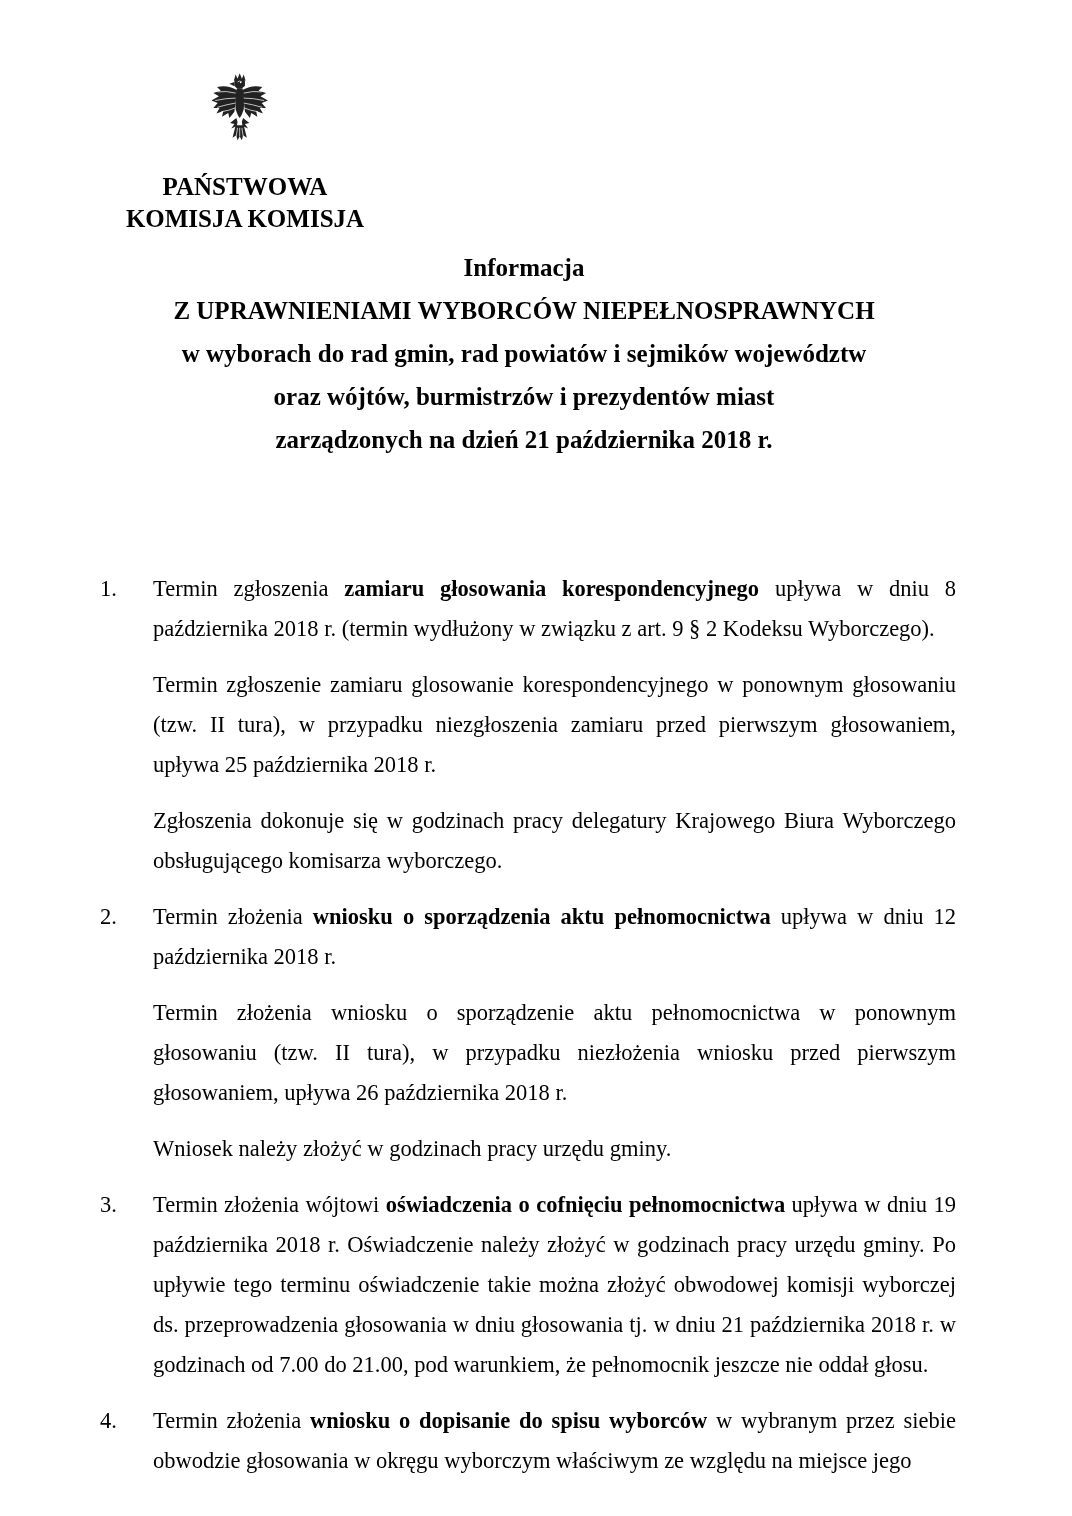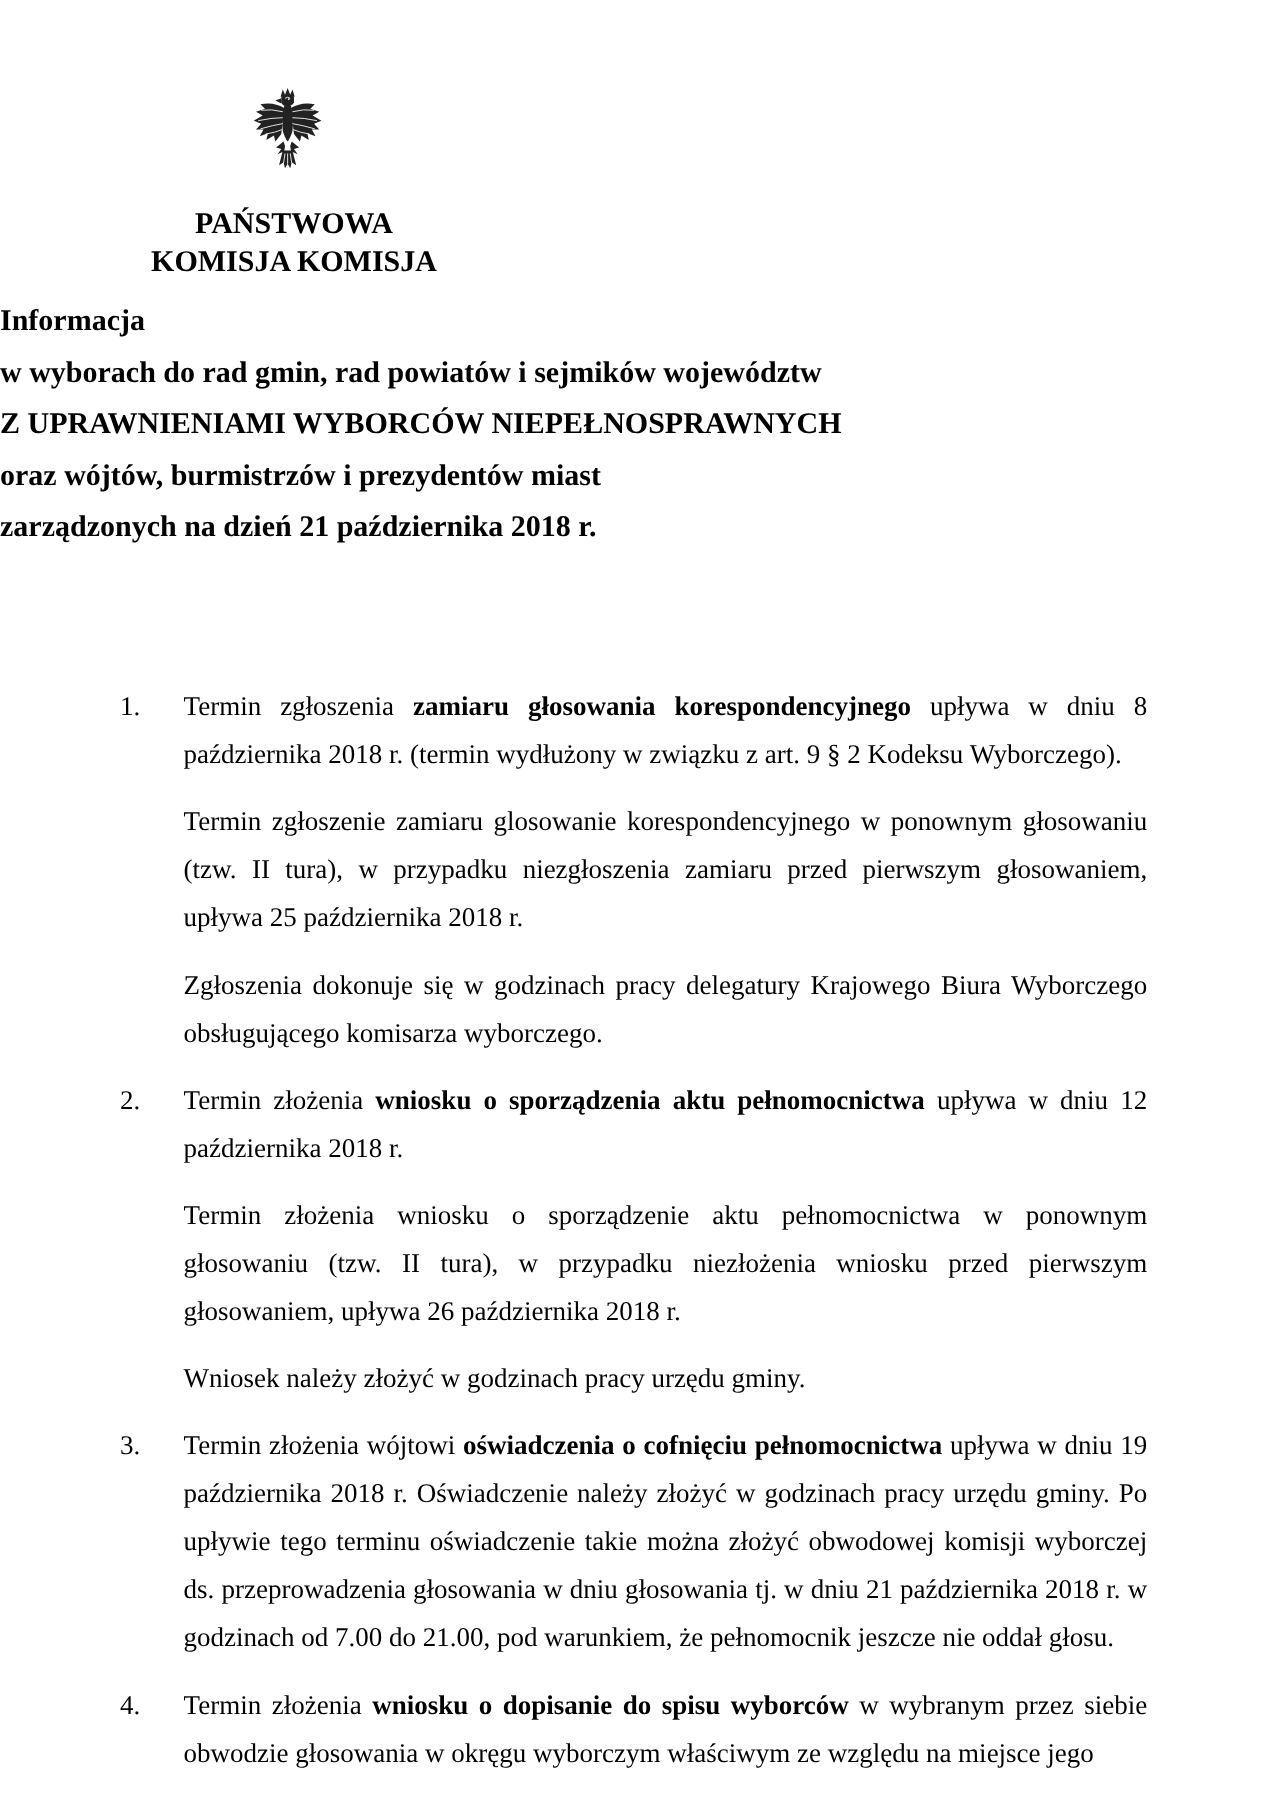--- a/index.html
+++ b/index.html
@@ -29,21 +29,21 @@
     font-size: 25px;
     line-height: 32px;
     white-space: nowrap;
     margin-top: 21px;
   }
   .title {
     position: absolute;
     left: 0;
     top: 246px;
     width: 1048px;
-    text-align: left;
+    text-align: center;
     font-weight: bold;
     font-size: 25px;
     line-height: 43px;
   }
   .content {
     position: absolute;
     left: 100px;
     top: 553px;
     width: 872px;
     font-size: 22.5px;
@@ -85,22 +85,22 @@
     <circle cx="51" cy="17" r="1.2" fill="#ffffff"></circle>
   </svg>
 
   <div class="org">
     <div>PAŃSTWOWA</div>
     <div>KOMISJA KOMISJA</div>
   </div>
 
   <div class="title">
     <div>Informacja</div>
+    <div>Z UPRAWNIENIAMI WYBORCÓW NIEPEŁNOSPRAWNYCH</div>
     <div>w wyborach do rad gmin, rad powiatów i sejmików województw</div>
-    <div>Z UPRAWNIENIAMI WYBORCÓW NIEPEŁNOSPRAWNYCH</div>
     <div>oraz wójtów, burmistrzów i prezydentów miast</div>
     <div>zarządzonych na dzień 21 października 2018 r.</div>
   </div>
 
   <div class="content">
       <div class="item">
         <span class="num">1.</span>
         <p><span>Termin zgłoszenia </span><b>zamiaru głosowania korespondencyjnego</b><span> upływa w dniu 8 października 2018 r. (termin wydłużony w związku z art. 9 § 2 Kodeksu Wyborczego).</span></p>
         <p><span>Termin zgłoszenie zamiaru glosowanie korespondencyjnego w ponownym głosowaniu (tzw. II tura), w przypadku niezgłoszenia zamiaru przed pierwszym głosowaniem, upływa 25 października 2018 r.</span></p>
         <p><span>Zgłoszenia dokonuje się w godzinach pracy delegatury Krajowego Biura Wyborczego obsługującego komisarza wyborczego.</span></p>

